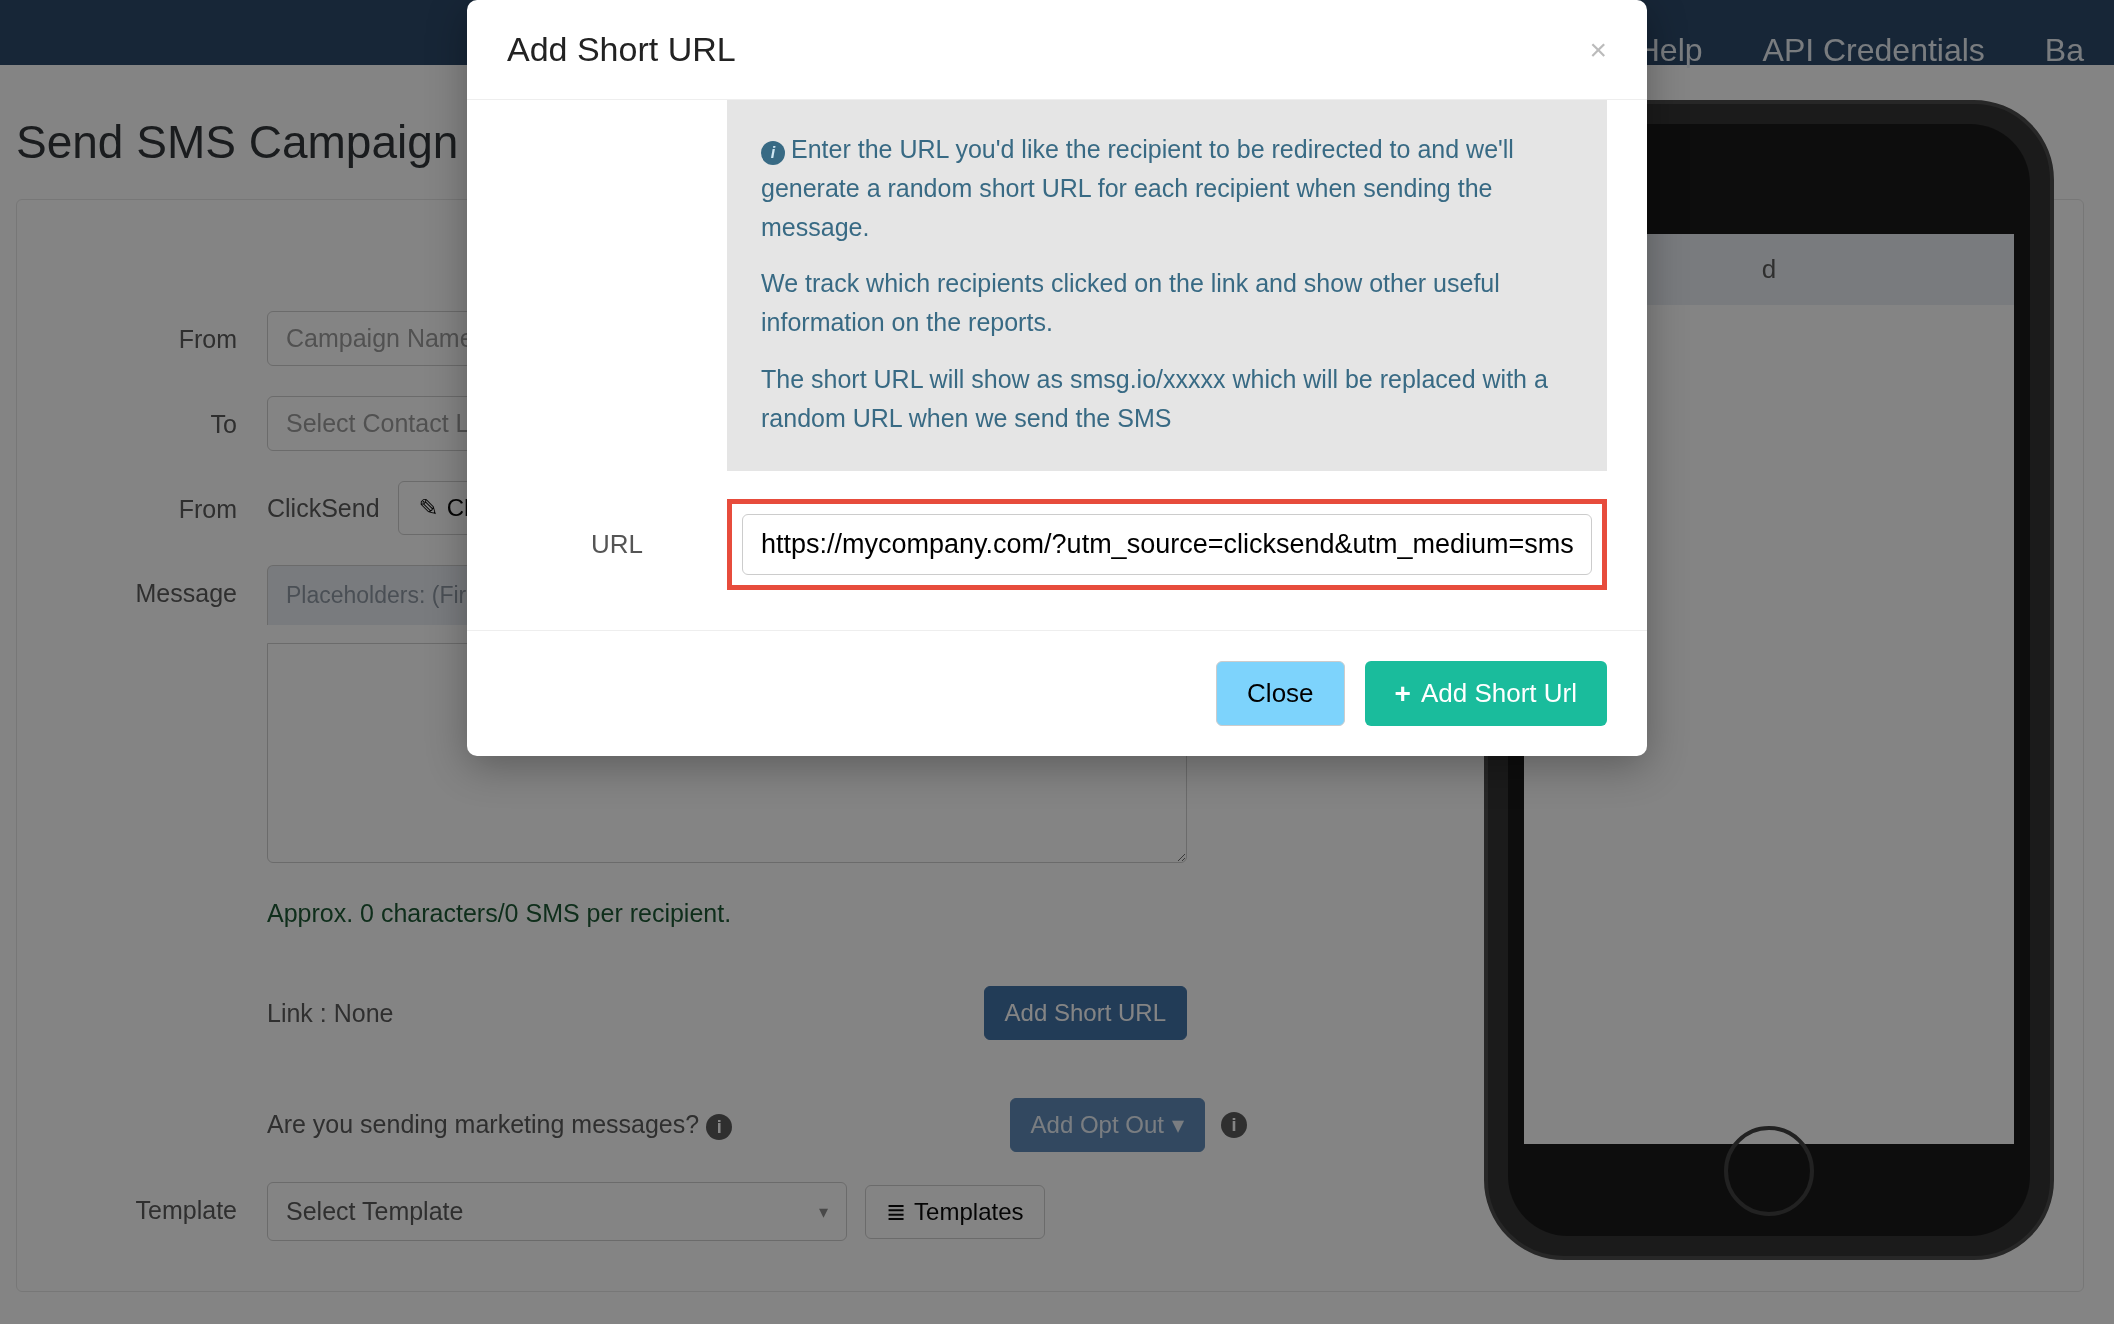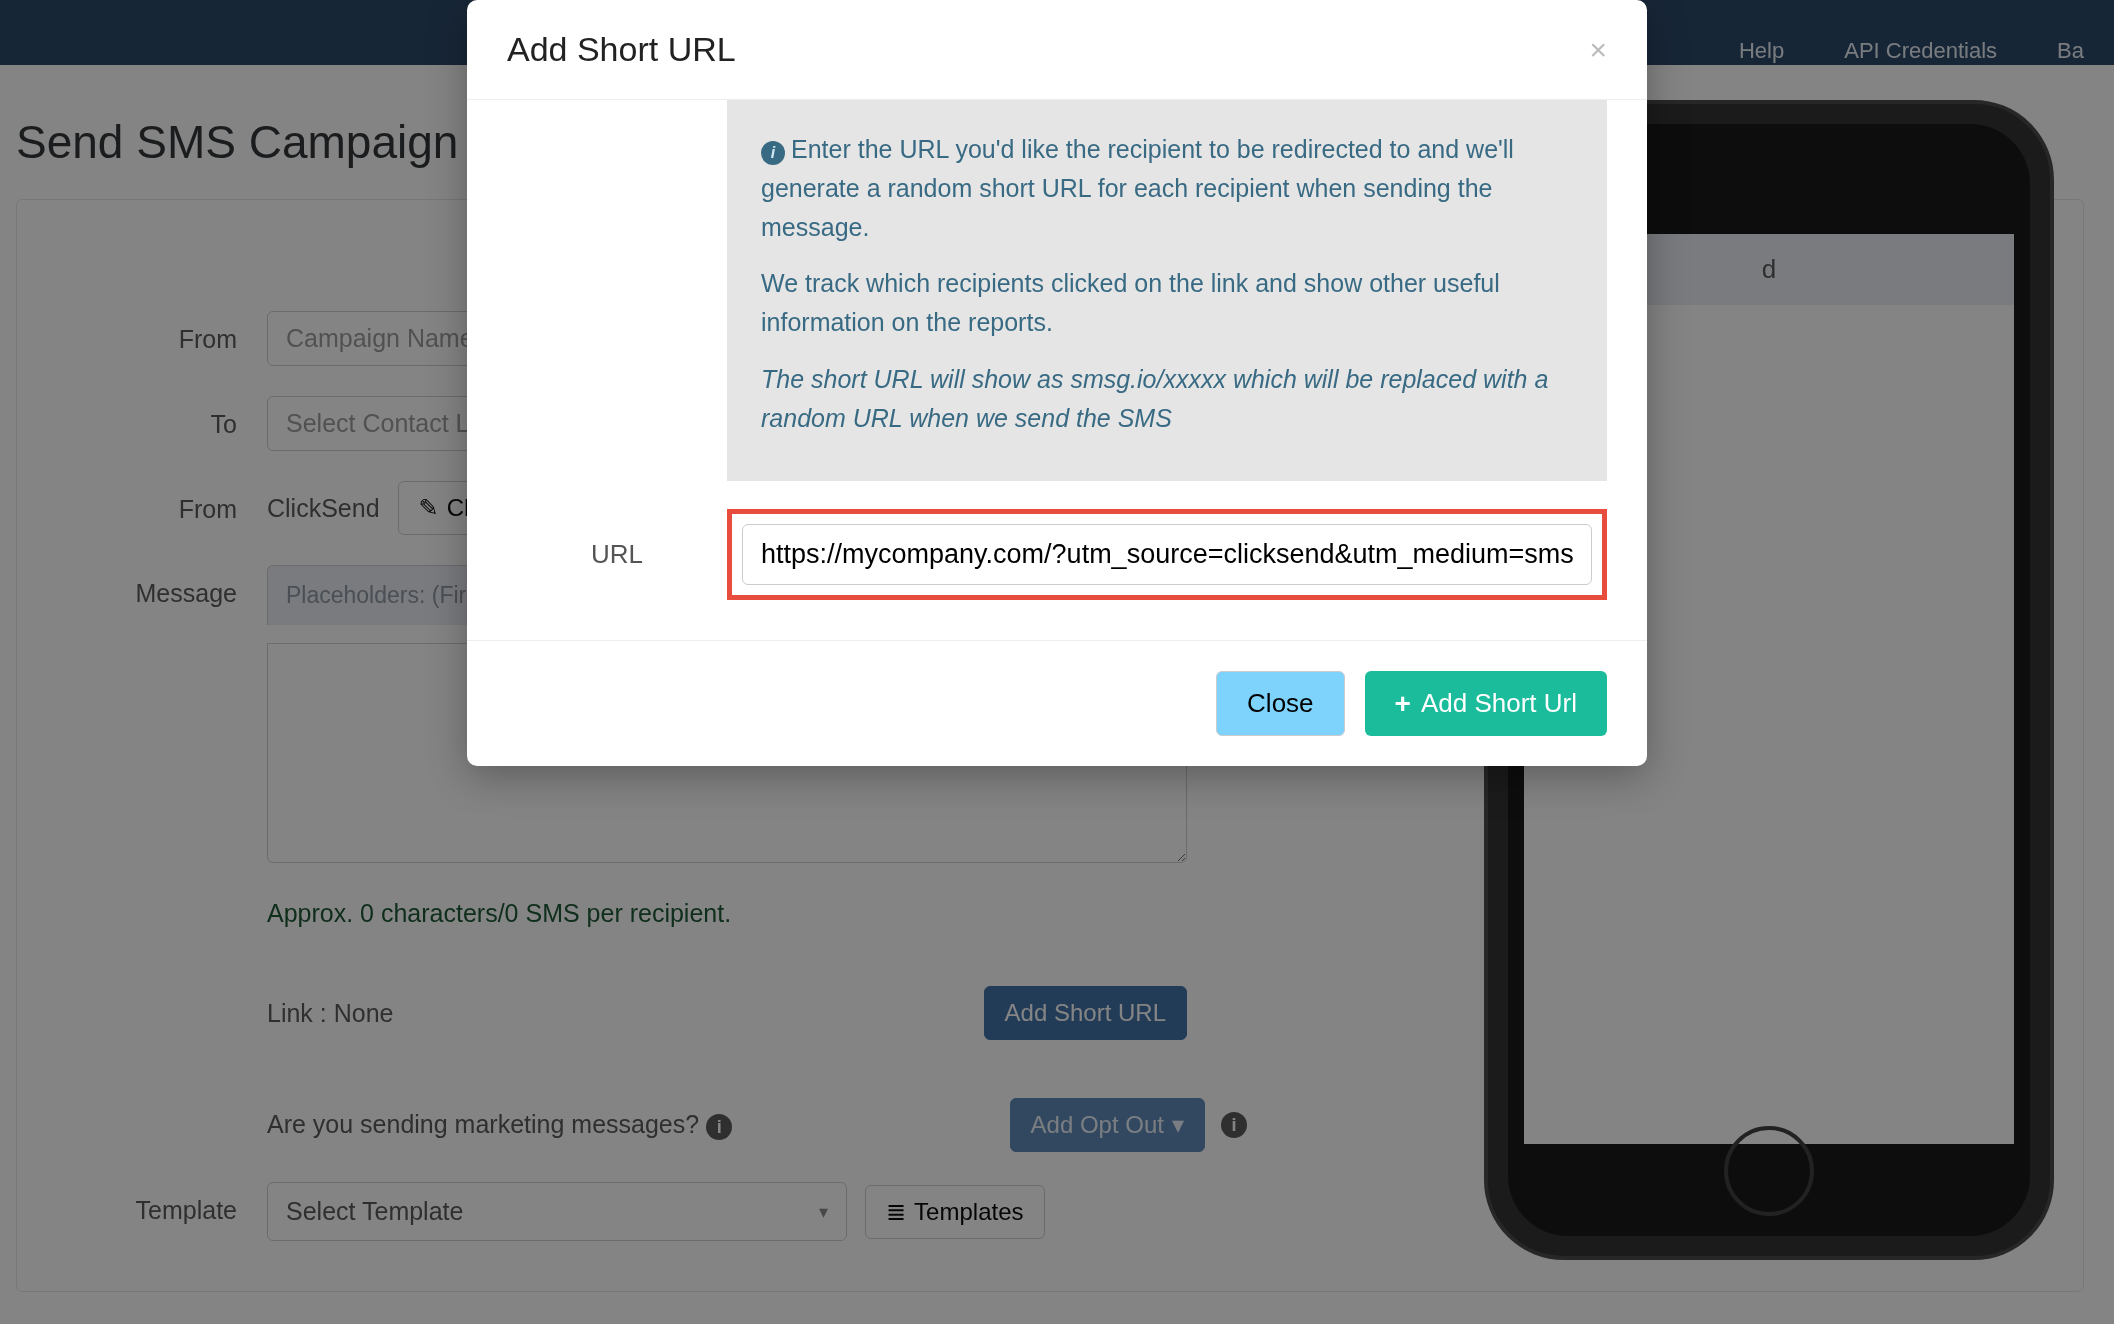--- a/index.html
+++ b/index.html
@@ -1,19 +1,19 @@
 <!DOCTYPE html>
 <html><head>
 <meta charset="utf-8">
 <style>
   * { box-sizing: border-box; margin: 0; padding: 0; }
   body { font-family: -apple-system, "Helvetica Neue", Arial, sans-serif; color: #333; background: #fff; width: 2114px; height: 1324px; overflow: hidden; position: relative; }
 
   .topbar { background: #244264; height: 65px; width: 100%; display: flex; justify-content: flex-end; align-items: center; padding-right: 30px; gap: 60px; }
-  .topbar a { color: #e8eef5; font-size: 22px; text-decoration: none; margin-top: 36px; }
+  .topbar a { color: #e8eef5; font-size: 32px; text-decoration: none; margin-top: 36px; }
 
   .page { padding: 0 0 0 0; }
   .page-title { font-size: 46px; color: #2a2f33; font-weight: 500; padding: 50px 0 30px 16px; }
 
   .panel { border: 1px solid #e5e5e5; border-radius: 6px; margin: 0 30px 0 16px; }
   .panel-header { text-align: center; font-size: 26px; color: #444; font-weight: 600; padding: 30px 0; }
   .panel-body { padding: 20px 60px; }
 
   .form-row { display: flex; align-items: flex-start; margin-bottom: 30px; }
   .form-label { width: 190px; text-align: right; font-size: 25px; color: #555; padding-top: 14px; padding-right: 30px; }
@@ -39,21 +39,21 @@
 
   .overlay { position: absolute; inset: 0; background: rgba(10,10,10,0.5); z-index: 10; }
 
   .modal { position: absolute; top: 0; left: 50%; transform: translateX(-50%); width: 1180px; background: #fff; border-radius: 10px; z-index: 20; box-shadow: 0 10px 40px rgba(0,0,0,0.3); }
   .modal-header { padding: 30px 40px 30px 40px; border-bottom: 1px solid #eee; display:flex; justify-content:space-between; align-items:center;}
   .modal-title { font-size: 34px; color: #222; font-weight: 400; }
   .modal-close { font-size: 30px; color: #bbb; cursor: pointer; background:none; border:none;}
   .modal-body { padding: 0 40px 40px 40px; }
   .info-box { background: #e5e5e5; color: #386a84; padding: 30px 34px; font-size: 25px; line-height: 1.55; margin: 0 0 28px 220px;}
   .info-box p { margin-bottom: 18px; }
-  .info-box p:last-child { margin-bottom: 14px; font-style: italic; }
+  .info-box p:last-child { margin-bottom: 4px; }
   .info-circle-icon { display:inline-block; width:24px; height:24px; border-radius:50%; background:#386a84; color:#cfe6f2; text-align:center; line-height:24px; font-size:16px; font-weight:bold; font-style:italic; margin-right:6px;}
   .url-row { display:flex; align-items:center; gap: 0; }
   .url-label { width: 220px; text-align:center; font-size: 26px; color:#555; }
   .url-input-wrap { flex:1; border: 5px solid #e74c3c; padding: 10px 10px; }
   .url-input { width: 100%; font-size: 27px; padding: 14px 18px; border: 1px solid #ccc; border-radius: 6px; }
   .modal-footer { border-top: 1px solid #eee; padding: 30px 40px; display:flex; justify-content:flex-end; gap: 20px; }
   .btn-close { font-size: 26px; padding: 16px 30px; border:1px solid #ccc; background:#7dd3fc; border-radius:6px; cursor:pointer; }
   .btn-success { font-size: 26px; padding: 16px 30px; background:#1abc9c; color:#fff; border:none; border-radius:6px; cursor:pointer; display:inline-flex; align-items:center; gap:10px;}
   .plus-icon { font-weight:bold; font-size:28px; }
   .pencil-icon::before { content:"✎"; }

